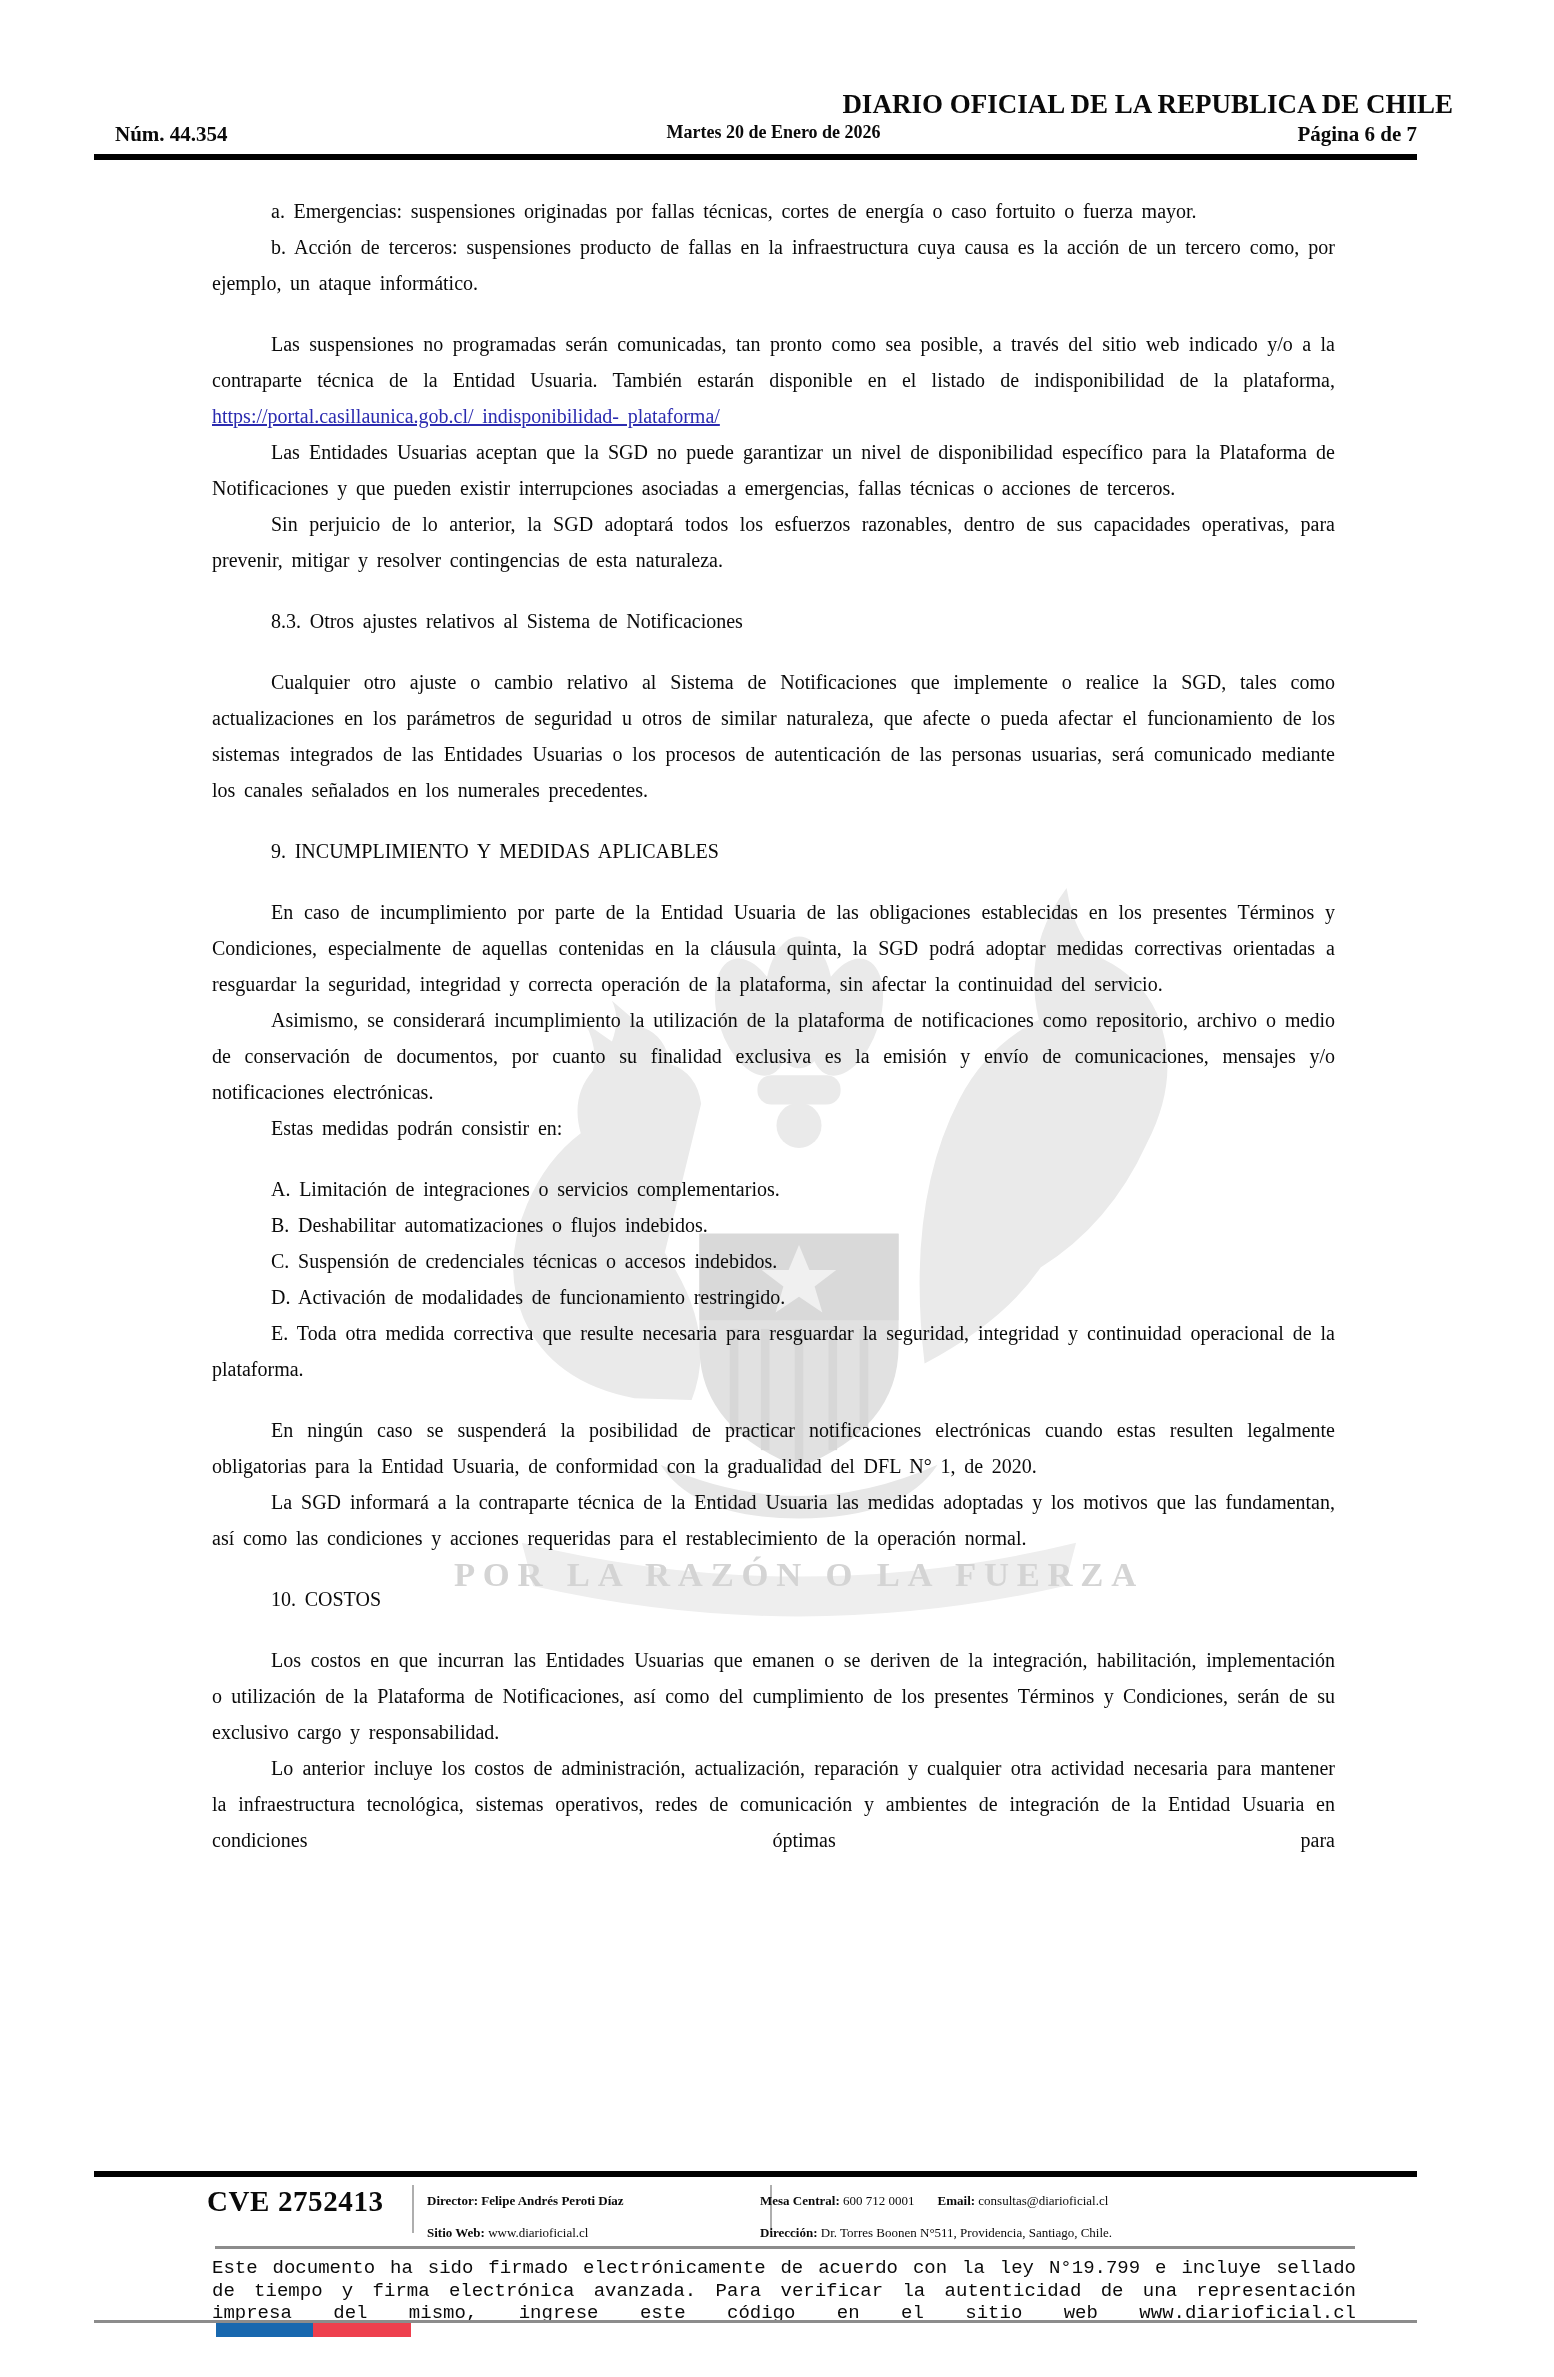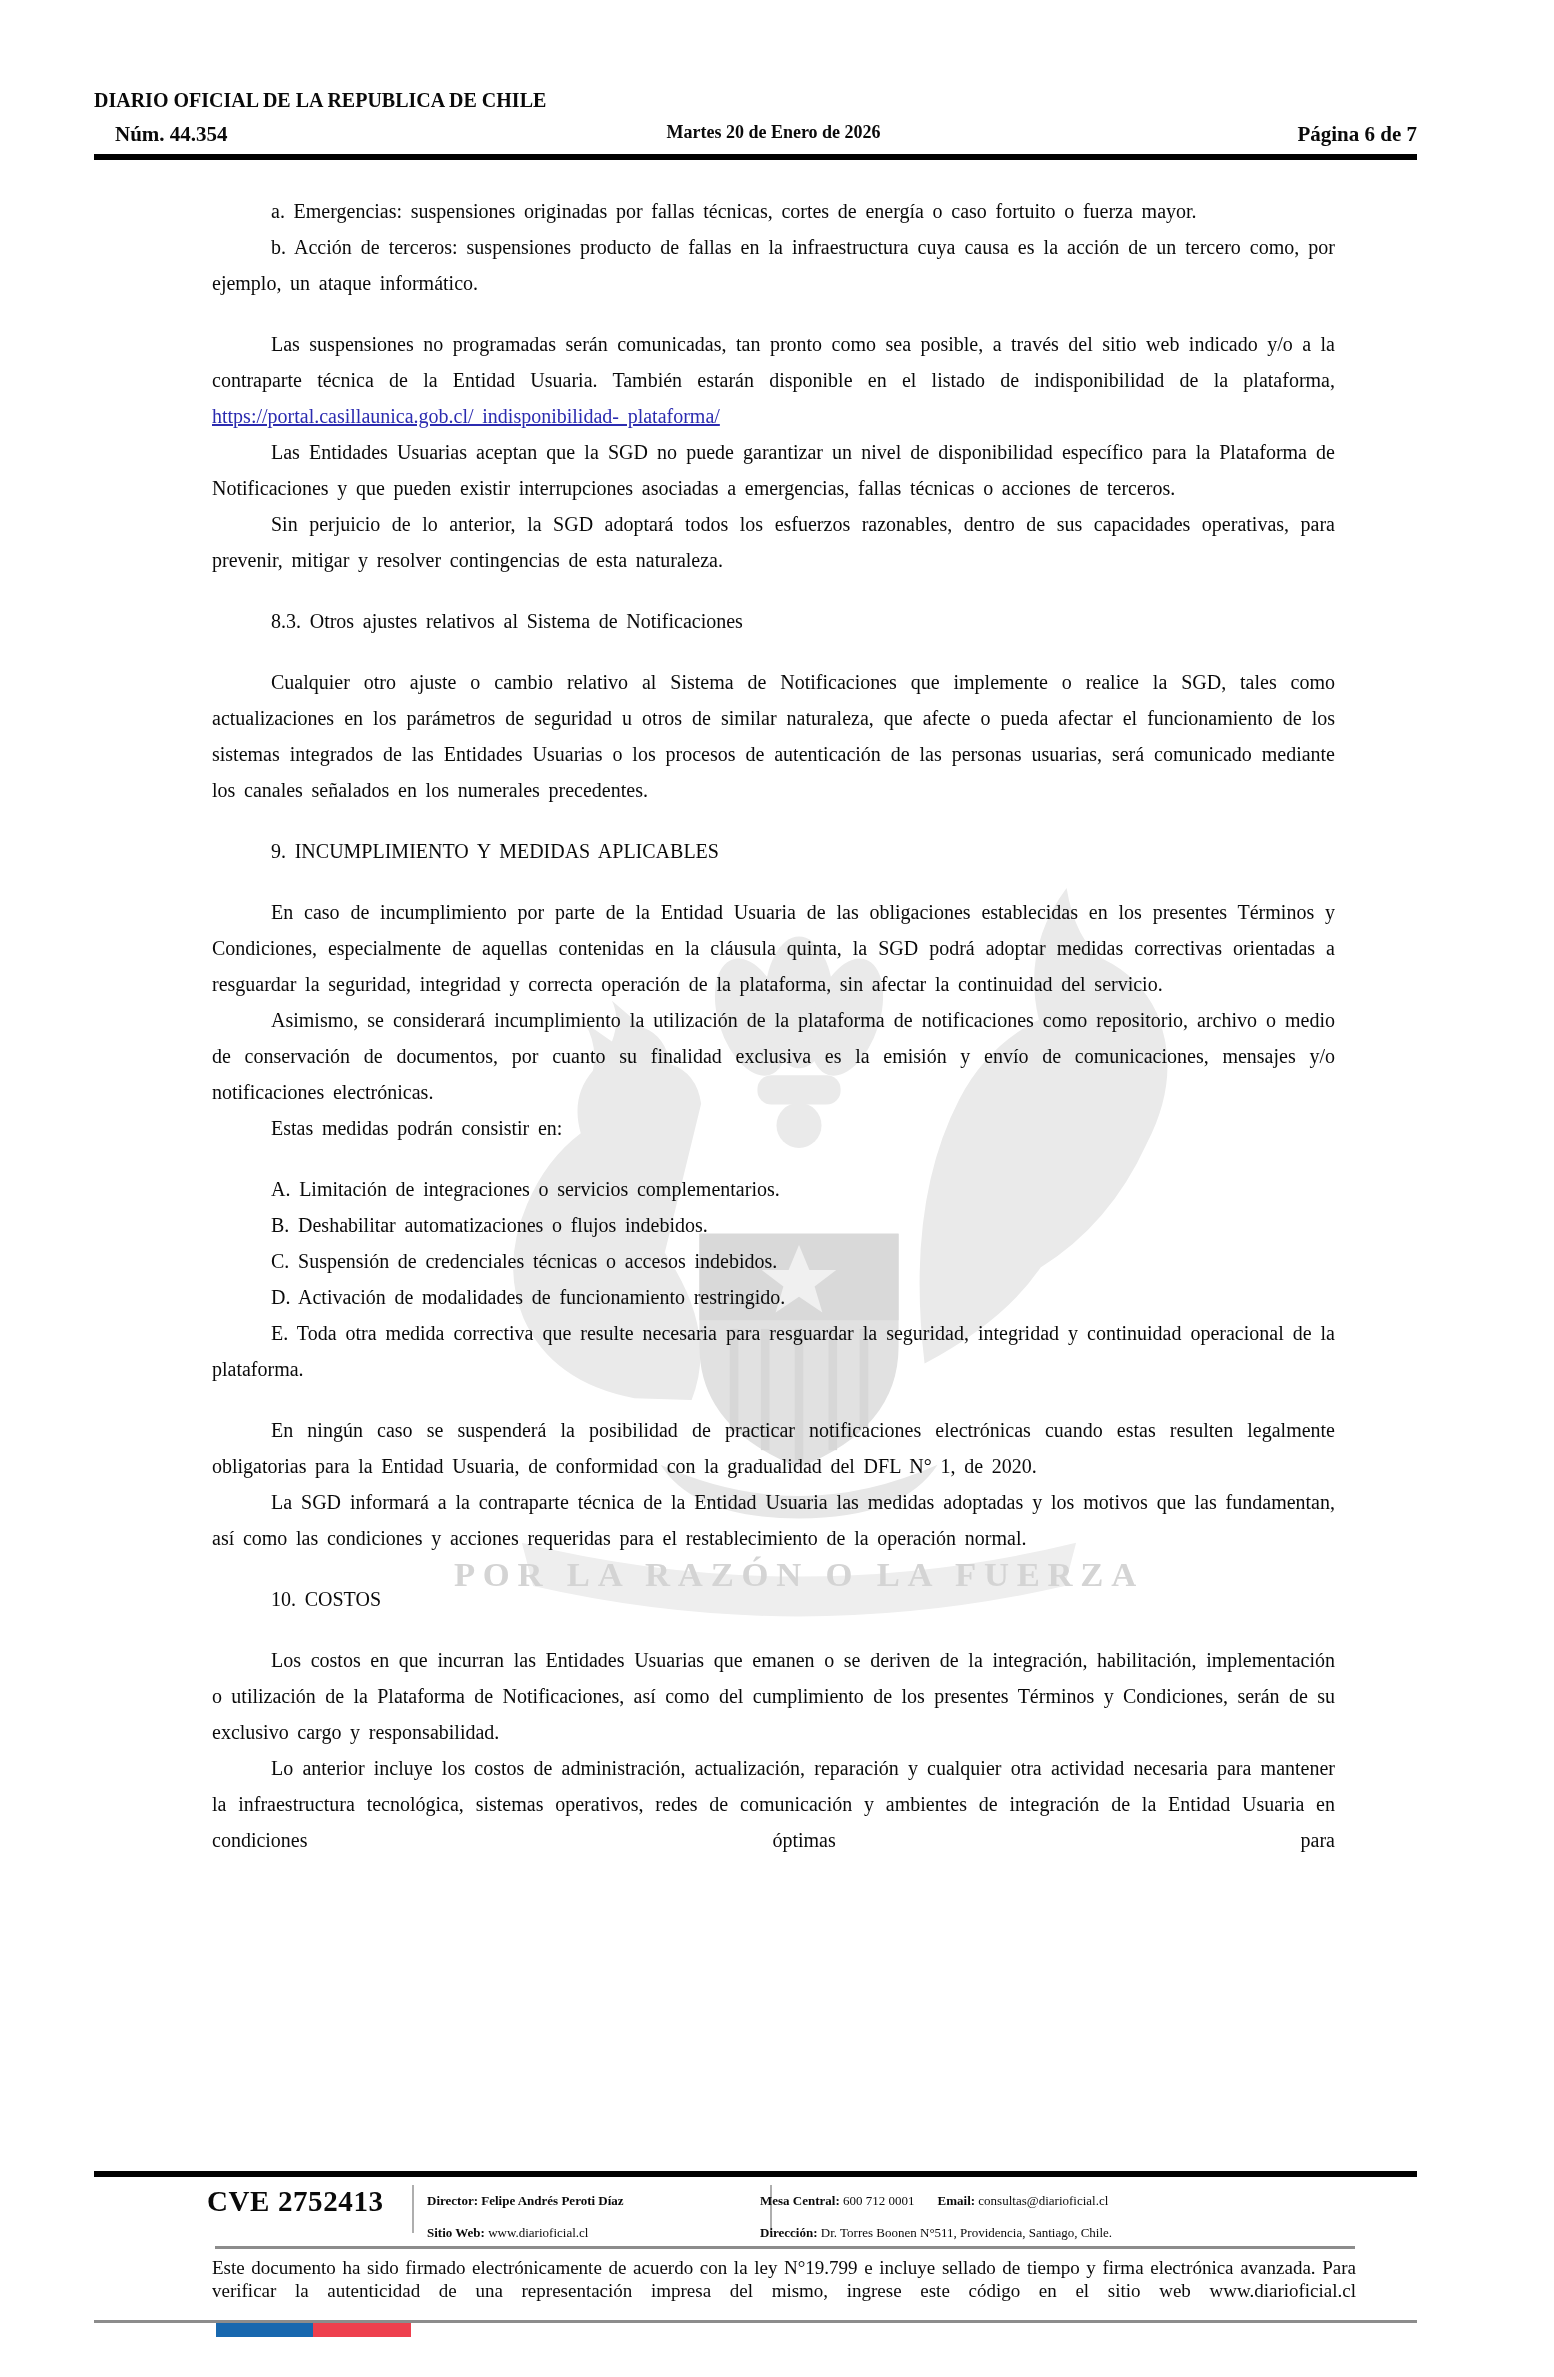--- a/index.html
+++ b/index.html
@@ -10,21 +10,21 @@
     height: 2377px;
     background: #ffffff;
     font-family: "Liberation Serif", serif;
     color: #0a0a0a;
     overflow: hidden;
   }
 
   
   .pub-title {
     position: absolute; left: 94px; top: 89px; width: 1359px;
-    text-align: left; font-weight: bold; font-size: 20px; white-space: nowrap;
+    text-align: right; font-weight: bold; font-size: 27px; white-space: nowrap;
   }
   .issue-number {
     position: absolute; left: 115px; top: 122px;
     font-weight: bold; font-size: 21px; white-space: nowrap;
   }
   .edition-date {
     position: absolute; left: 94px; top: 122px; width: 1359px;
     text-align: center; font-weight: bold; font-size: 18px; white-space: nowrap;
   }
   .page-indicator {
@@ -75,21 +75,21 @@
   .fcol-director { left: 427px; }
   .fcol-central  { left: 760px; }
   .flab { font-weight: bold; }
   .fgap { display: inline-block; width: 23px; }
   .rule-gray { position: absolute; height: 3px; background: #8c8c8c; }
   .rule-gray-1 { left: 215px; top: 2246px; width: 1140px; }
   .rule-gray-2 { left: 94px; top: 2320px; width: 1323px; }
   .legal-notice {
     position: absolute; left: 212px; top: 2257px; width: 1144px;
     font-size: 19px; line-height: 22.6px;
-    text-align: justify; text-align-last: justify; word-spacing: 1.2px;
+    text-align: justify; text-align-last: justify; word-spacing: 1.2px; font-family: Liberation Mono, monospace;
   }
   .flag-bar { position: absolute; top: 2323px; height: 14px; }
   .flag-blue { left: 216px; width: 97px; background: var(--flag-blue, #1868af); }
   .flag-red  { left: 313px; width: 98px; background: var(--flag-red, #ee404e); }
 </style>
 </head>
 <body>
 
 <div class="page">
 

